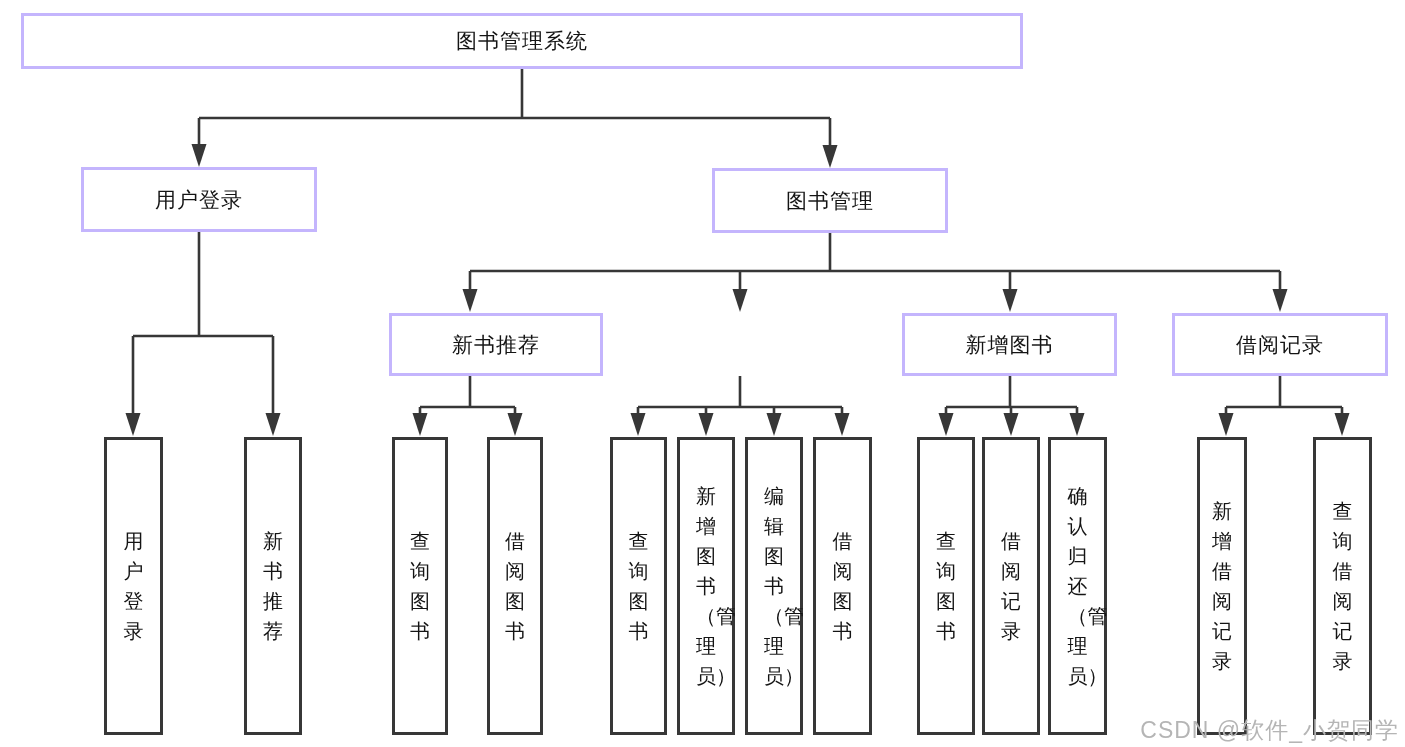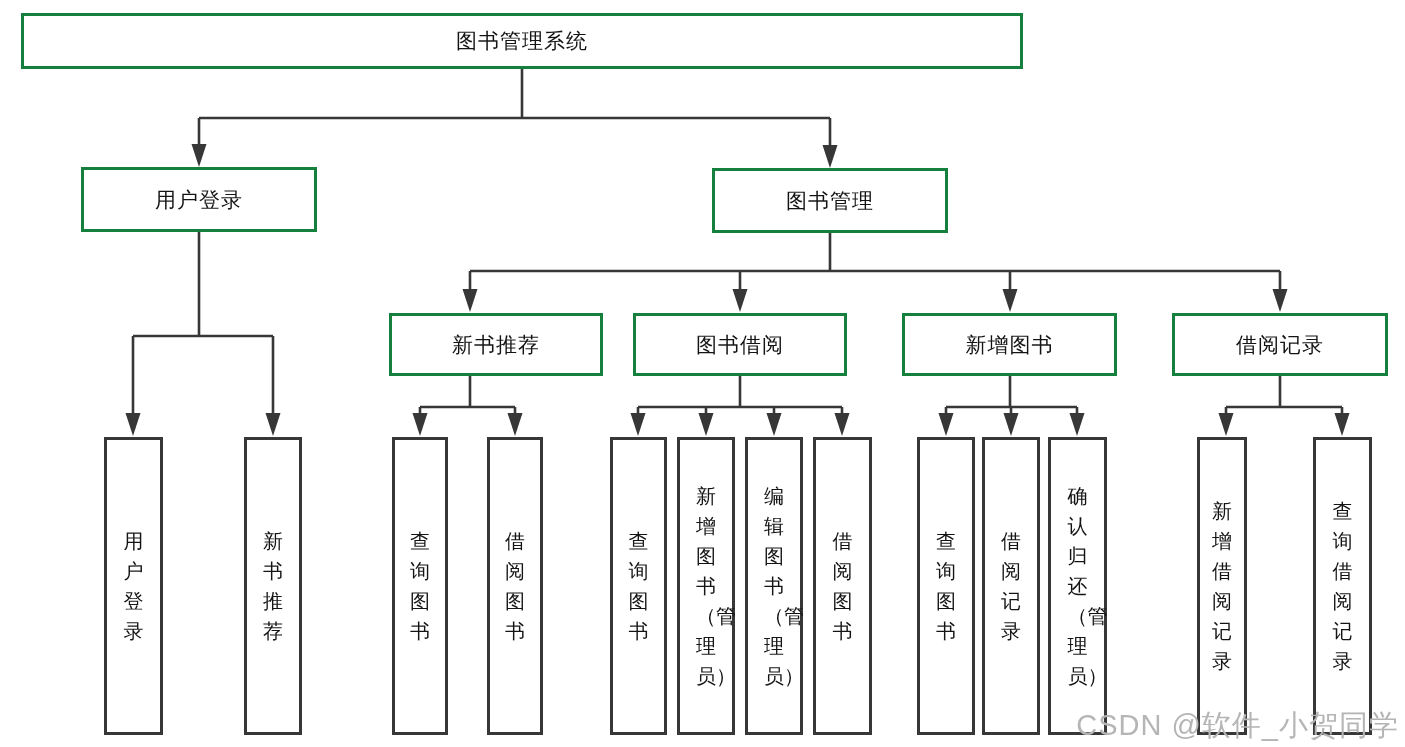--- a/index.html
+++ b/index.html
@@ -8,21 +8,21 @@
     width:1405px;height:747px;
     background:#ffffff;
     font-family:"Liberation Sans","DejaVu Sans",sans-serif;
     overflow:hidden;
   }
   #wires{position:absolute;left:0;top:0;width:1405px;height:747px;}
   .node{
     position:absolute;
     box-sizing:border-box;
     background:#ffffff;
-    border:3px solid #15803d;
+    border:3px solid #c4b5fd;
     display:flex;align-items:center;justify-content:center;
     font-size:21px;color:#141414;letter-spacing:1px;
     text-align:center;
   }
   .leaf{
     position:absolute;
     box-sizing:border-box;
     background:#ffffff;
     border:3px solid #373737;
     display:flex;align-items:center;justify-content:center;
@@ -32,21 +32,21 @@
     display:block;
     width:1em;
     font-size:20px;
     line-height:30px;
     word-break:break-all;
     text-align:center;
   }
   .watermark{
     position:absolute;
     right:6px;bottom:1px;
-    font-size:29px;
+    font-size:23px;
     color:#b5b5b5;
     letter-spacing:1px;
     white-space:nowrap;
   }
 </style>
 </head>
 <body>
 
 <div id="canvas">
 
@@ -97,23 +97,20 @@
   <div class="node" style="left:81px;top:167px;width:236px;height:65px;">
     <span>用户登录</span>
   </div>
   <div class="node" style="left:712px;top:168px;width:236px;height:65px;">
     <span>图书管理</span>
   </div>
 
   <div class="node" style="left:377px;top:313px;width:214px;height:63px;margin-left:12px;">
     <span>新书推荐</span>
   </div>
-  <div class="node" style="left:633px;top:313px;width:214px;height:63px;">
-    <span>图书借阅</span>
-  </div>
   <div class="node" style="left:902px;top:313px;width:215px;height:63px;">
     <span>新增图书</span>
   </div>
   <div class="node" style="left:1172px;top:313px;width:216px;height:63px;">
     <span>借阅记录</span>
   </div>
 
   <div class="leaf" style="left:104px;top:437px;width:59px;height:298px;">
     <span class="vtext">用户登录</span>
   </div>

